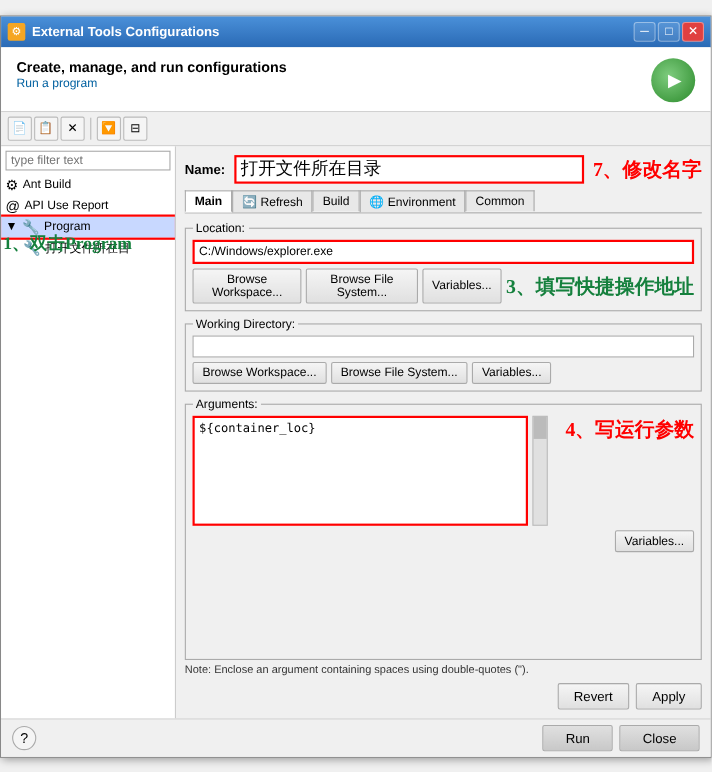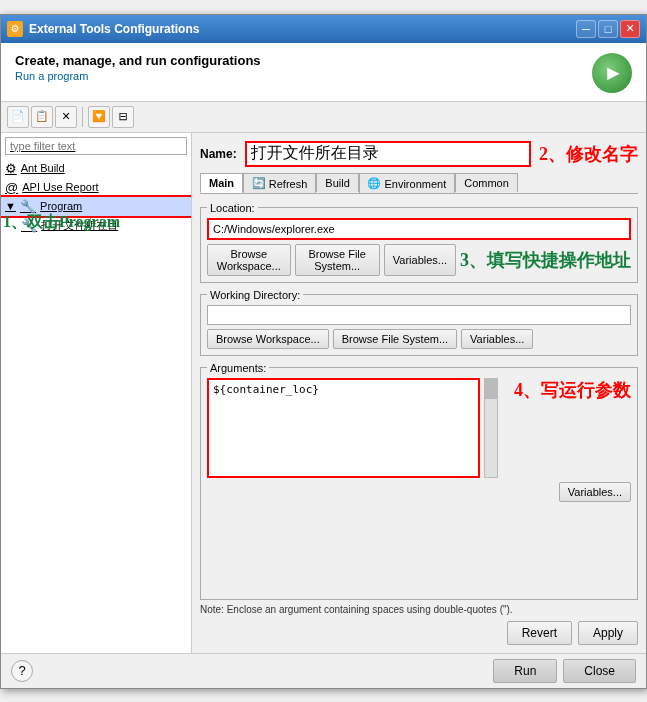--- a/index.html
+++ b/index.html
@@ -126,26 +126,25 @@
       width: 1px;
       height: 20px;
       background: #bbb;
       margin: 0 3px;
     }
     .main-content {
       display: flex;
       height: 520px;
     }
     .left-panel {
-      width: 191px;
+      width: 159px;
       background: white;
       border-right: 1px solid #ccc;
       display: flex;
       flex-direction: column;
-      text-decoration: underline;
     }
     .filter-input {
       border: 1px solid #aaa;
       margin: 4px;
       padding: 2px 4px;
       font-size: 11px;
       color: #888;
       outline: none;
       width: calc(100% - 8px);
     }
@@ -487,21 +486,21 @@
         </div>
         <div class="annotation-left">1、双击Program</div>
       </div>
     </div>
 
     <div class="right-panel">
 
       <div class="name-row">
         <span class="name-label">Name:</span>
         <input class="name-input" type="text" value="打开文件所在目录" style="">
-        <span class="annotation-name">2、修改名字</span>
+        <span class="annotation-name">7、修改名字</span>
       </div>
 
       <div class="tabs-row">
         <div class="tab active">
           <span>Main</span>
         </div>
         <div class="tab">
           <span>🔄</span>
           <span>Refresh</span>
         </div>

